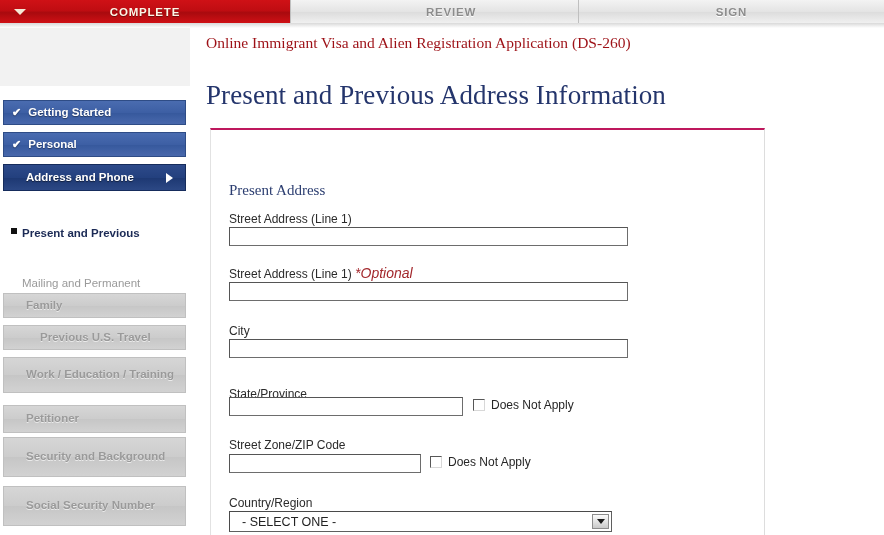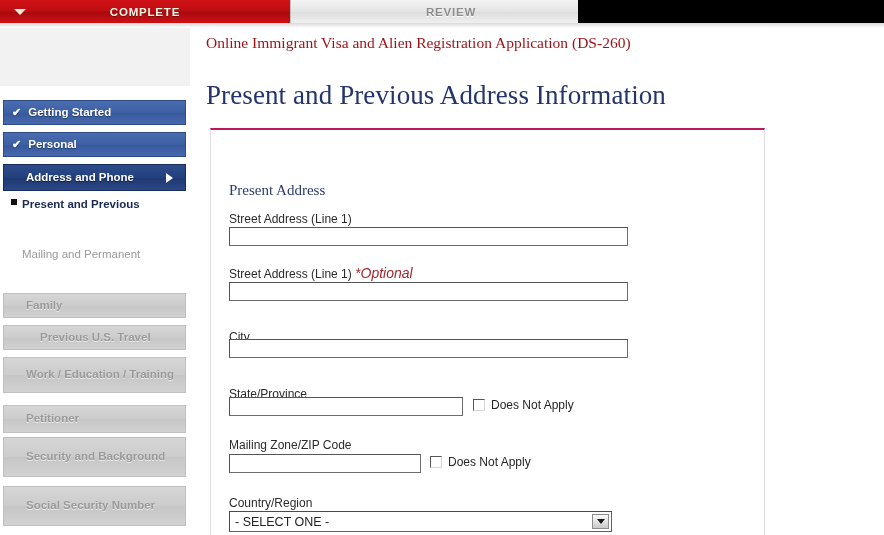--- a/index.html
+++ b/index.html
@@ -18,21 +18,21 @@
     background: #ffffff;
     overflow: hidden;
   }
 
   
   #topbar {
     position: absolute;
     top: 0; left: 0;
     width: 884px; height: 23px;
     display: flex;
-    background: #000000;
+    background: #fca5a5;
   }
   .tab {
     height: 23px;
     display: flex;
     align-items: center;
     justify-content: center;
     position: relative;
     font-size: 11.5px;
     font-weight: bold;
     letter-spacing: 0.8px;
@@ -131,20 +131,21 @@
   }
   .nav-label { line-height: 1.15; }
 
   
   .sub-item {
     position: absolute;
     left: 22px;
     width: 150px;
     font-size: 11.5px;
     line-height: 16px;
+    margin-top: 29px;
   }
   .sub-item.current {
     color: #1b2a55;
     font-weight: bold;
   }
   .sub-item.muted {
     color: #9a9a9a;
     font-weight: normal;
   }
   .sub-bullet {
@@ -248,21 +249,21 @@
   .selbox {
     position: absolute;
     left: 18px;
     height: 21px;
     background: #ffffff;
     border: 1px solid #5f5f5f;
     border-top-color: #4a4a4a;
     border-left-color: #4a4a4a;
     display: flex;
     align-items: center;
-    padding-left: 5px;
+    padding-left: 12px;
     font-size: 12.5px;
     color: #232323;
   }
   .sel-btn {
     position: absolute;
     right: 2px; top: 2px;
     width: 17px; height: 15px;
     background: linear-gradient(to bottom, #fbfbfb, #dedede 60%, #c9c9c9);
     border: 1px solid #8c8c8c;
     display: flex;
@@ -282,20 +283,23 @@
 <div id="app">
 
   <div id="topbar">
     <div class="tab complete">
       <span class="tab-arrow"></span>
       <span>COMPLETE</span>
     </div>
     <div class="tab inactive review">
       <span>REVIEW</span>
     </div>
+    <div class="tab inactive sign">
+      <span>SIGN</span>
+    </div>
   </div>
   <div id="topbar-shadow"></div>
 
   <div id="sidebar">
     <div id="sidebar-top-panel"></div>
 
     <div class="nav-item done" style="top:72px; height:25px;">
       <span class="nav-check">✔</span>
       <span class="nav-label">Getting Started</span>
     </div>
@@ -355,31 +359,31 @@
 
       <div class="fld-label" style="top:82px;">Street Address (Line 1)</div>
       <div class="txtbox" style="top:97px; width:399px;"></div>
 
       <div class="fld-label" style="top:135px;">
         <span>Street Address (Line 1)</span>
         <span class="optional">*Optional</span>
       </div>
       <div class="txtbox" style="top:152px; width:399px;"></div>
 
-      <div class="fld-label" style="top:194px;margin-top:6px;">City</div>
+      <div class="fld-label" style="top:194px;">City</div>
       <div class="txtbox" style="top:209px; width:399px;"></div>
 
       <div class="fld-label" style="top:257px;text-align:right;">State/Province</div>
       <div class="txtbox" style="top:267px; width:234px;"></div>
       <div class="dna-wrap" style="left:262px; top:268px;">
         <span class="cb"></span>
         <span>Does Not Apply</span>
       </div>
 
-      <div class="fld-label" style="top:308px;">Mailing Zone/ZIP Code</div>
+      <div class="fld-label" style="top:308px;">Street Zone/ZIP Code</div>
       <div class="txtbox" style="top:324px; width:192px;"></div>
       <div class="dna-wrap" style="left:219px; top:325px;">
         <span class="cb"></span>
         <span>Does Not Apply</span>
       </div>
 
       <div class="fld-label" style="top:366px;">Country/Region</div>
       <div class="selbox" style="top:381px; width:383px;">
         <span>- SELECT ONE -</span>
         <span class="sel-btn">

